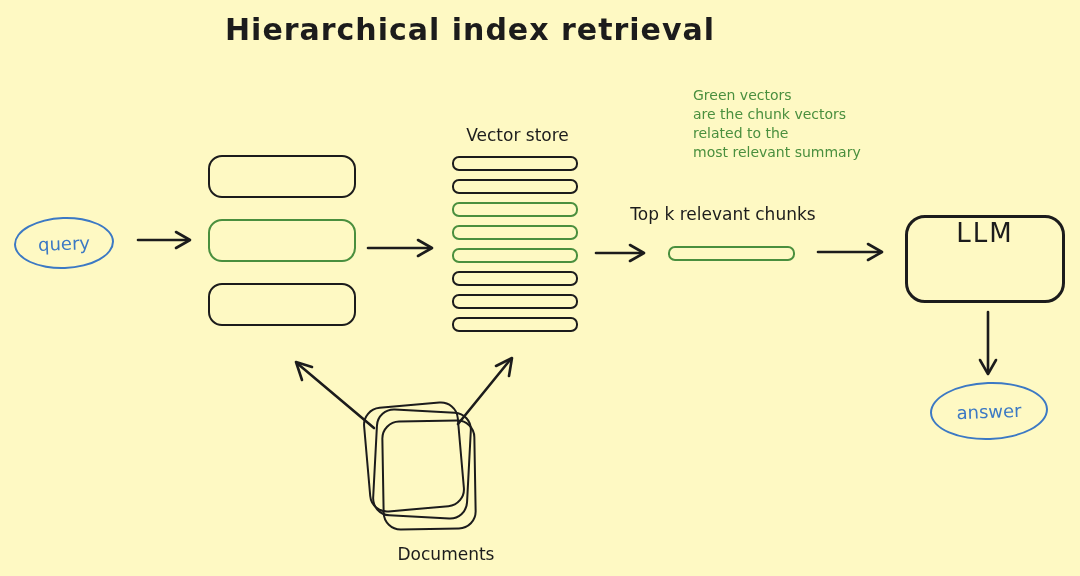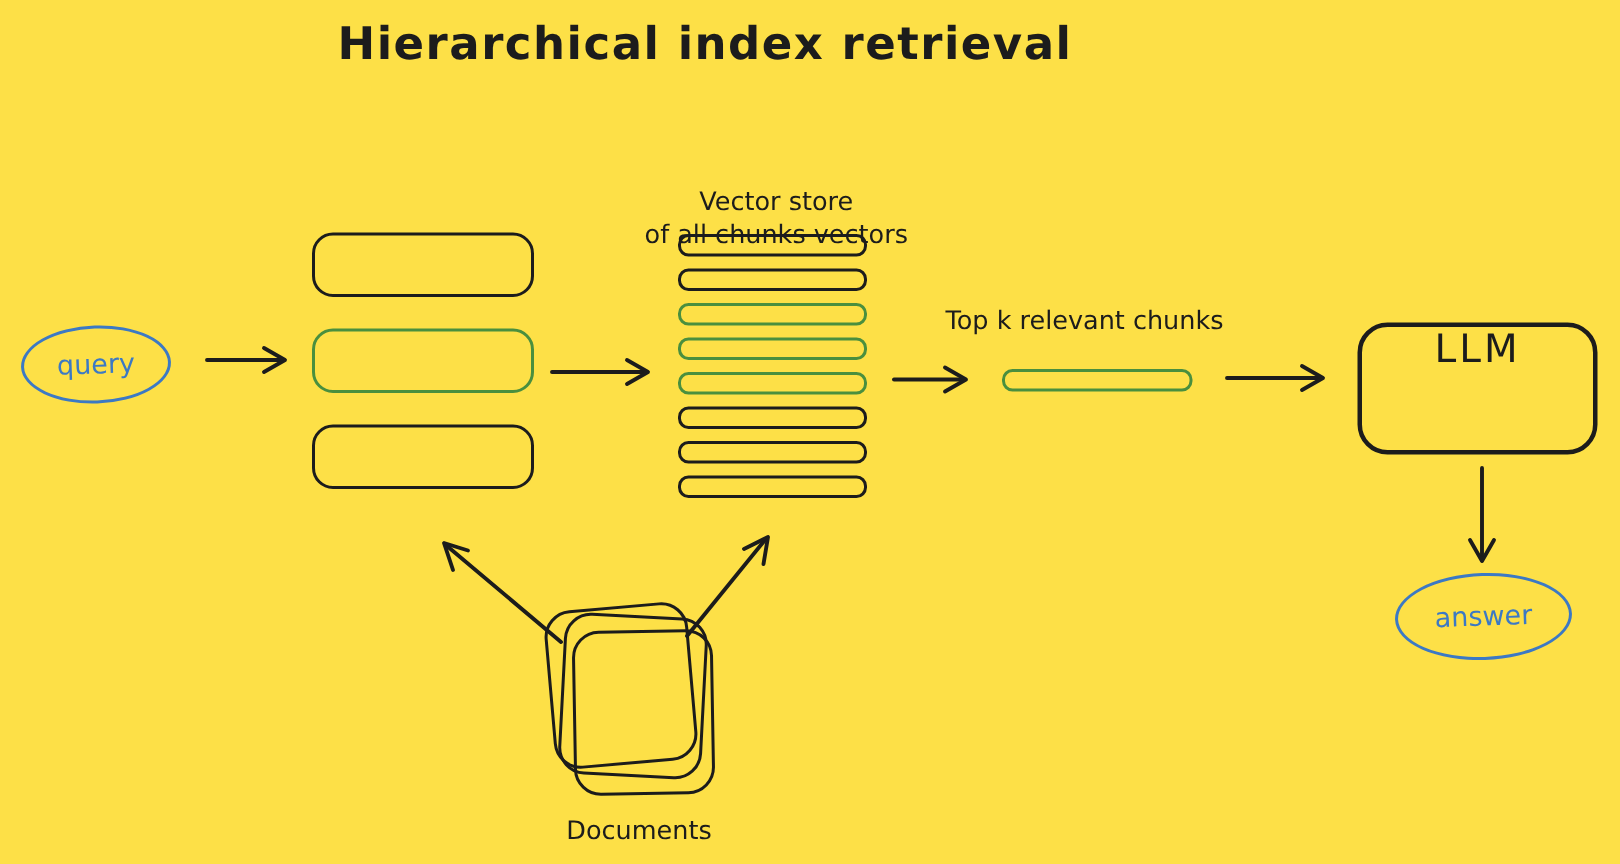--- a/index.html
+++ b/index.html
@@ -8,21 +8,21 @@
     --blue:#3c79c4;
   }
   *{box-sizing:border-box;margin:0;padding:0;}
   body{
     font-family:"DejaVu Sans", sans-serif;
     background:#ffffff;
   }
   .canvas{
     position:relative;
     width:1080px;height:576px;
-    background:#fde047;
+    background:#fef9c3;
     overflow:hidden;
     color:var(--ink);
   }
   .title{
     position:absolute;left:0;top:12px;width:940px;
     text-align:center;
     font-size:30px;font-weight:600;letter-spacing:1px;
     color:var(--ink);
   }
   .label{
@@ -115,54 +115,59 @@
   </div>
 
   <div class="stack stack-summary">
       <div class="bar" style="border-color: rgb(28, 28, 28);"></div>
       <div class="bar" style="border-color: rgb(74, 143, 62);"></div>
       <div class="bar" style="border-color: rgb(28, 28, 28);"></div>
     </div>
 
   <div class="label" style="left:415px;top:100px;width:205px;margin-top:24px;">
     <div>Vector store</div>
-    <div>of all chunks vectors</div>
   </div>
 
   <div class="stack stack-chunks">
       <div class="bar" style="border-color: rgb(28, 28, 28);"></div>
       <div class="bar" style="border-color: rgb(28, 28, 28);"></div>
       <div class="bar" style="border-color: rgb(74, 143, 62);"></div>
       <div class="bar" style="border-color: rgb(74, 143, 62);"></div>
       <div class="bar" style="border-color: rgb(74, 143, 62);"></div>
       <div class="bar" style="border-color: rgb(28, 28, 28);"></div>
       <div class="bar" style="border-color: rgb(28, 28, 28);"></div>
       <div class="bar" style="border-color: rgb(28, 28, 28);"></div>
     </div>
 
+  <div class="annotation">
+    <div>Green vectors</div>
+    <div>are the chunk vectors</div>
+    <div>related to the</div>
+    <div>most relevant summary</div>
+  </div>
 
   <div class="label" style="left:617px;top:203px;width:212px;">Top k relevant chunks</div>
   <div class="stack stack-topk">
       <div class="bar" style="border-color: rgb(74, 143, 62);"></div>
     </div>
 
   <div class="llm-box">
     <span>LLM</span>
   </div>
 
   <div class="ellipse answer-ellipse">
     <span>answer</span>
   </div>
 
   <div class="documents">
     <div class="doc-sheet s1"></div>
     <div class="doc-sheet s2"></div>
     <div class="doc-sheet s3"></div>
   </div>
-  <div class="label" style="left:356px;top:543px;width:140px;">Documents</div>
+  <div class="label" style="left:376px;top:543px;width:140px;">Documents</div>
 
   <svg class="arrows" viewBox="0 0 1080 576">
 
     <g>
       <line x1="138" y1="240" x2="188" y2="240"></line>
       <polyline points="176,232 190,240 176,248"></polyline>
     </g>
 
     <g>
       <line x1="368" y1="248" x2="430" y2="248"></line>

